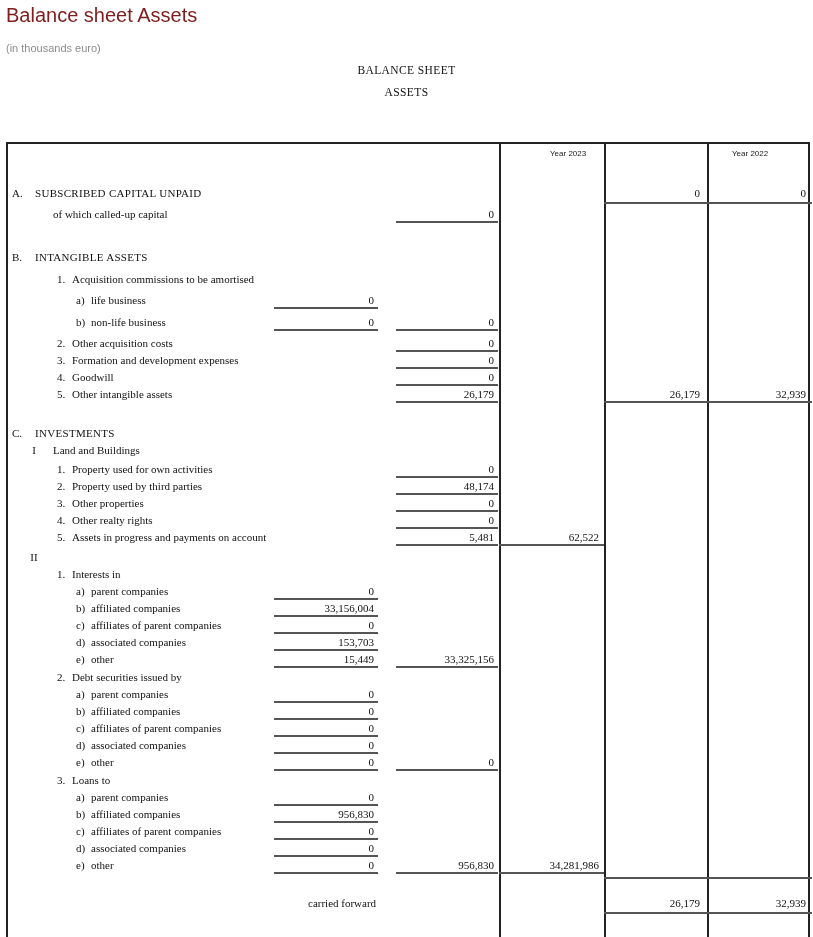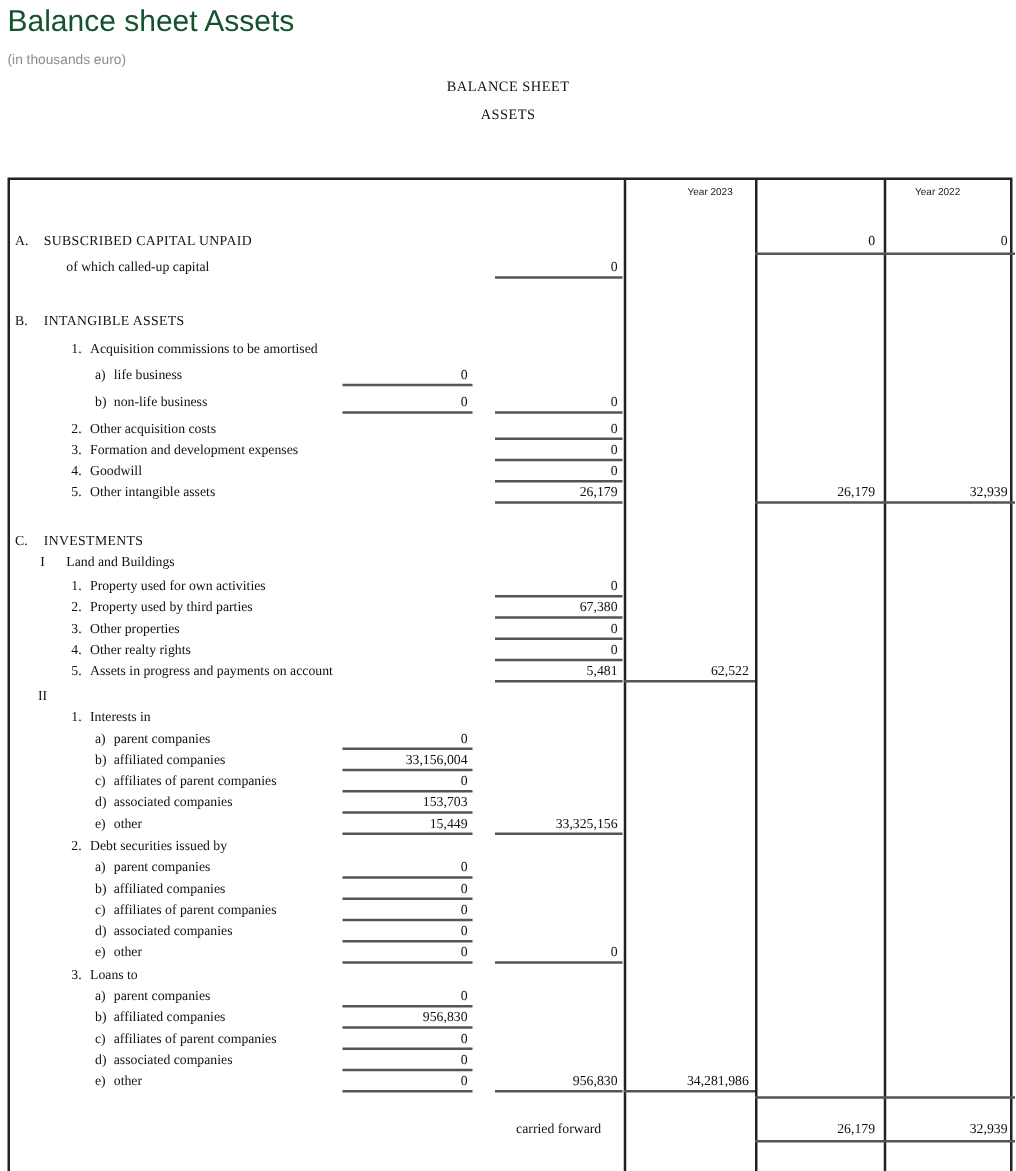--- a/index.html
+++ b/index.html
@@ -1,19 +1,19 @@
 <!DOCTYPE html>
 <html><head>
 <meta charset="utf-8">
 <style>
   html,body{margin:0;padding:0;background:#fff;}
   .page{position:relative;width:813px;height:937px;background:#fff;overflow:hidden;
         font-family:"Liberation Serif",serif;color:#111;}
   .doc-title{position:absolute;left:6px;top:4px;font-family:"Liberation Sans",sans-serif;
-             font-size:24px;font-weight:400;color:#14532d;}
+             font-size:20px;font-weight:400;color:#7f1d1d;}
   .doc-subtitle{position:absolute;left:6px;top:42px;font-family:"Liberation Sans",sans-serif;
                 font-size:11px;color:#8c8c8c;}
   .caption{position:absolute;left:0;width:813px;text-align:center;font-size:11.5px;
            letter-spacing:.4px;color:#111;}
   .cap1{top:64px;} .cap2{top:86px;}
 
   .sheet{position:absolute;left:6px;top:142px;width:804px;height:899px;
          border:2px solid #222;box-sizing:border-box;}
   .vline{position:absolute;top:0;bottom:0;width:2px;background:#222;}
   .vl1{left:491px;} .vl2{left:596px;} .vl3{left:699px;}
@@ -29,21 +29,21 @@
   .mr{left:14px;width:24px;text-align:center;}
   .t2{left:45px;}
   .m2{left:49px;} .t3{left:64px;}
   .m3{left:68px;} .t4{left:83px;}
   .v{text-align:right;}
   .c1{left:266px;width:100px;}
   .c2{left:390px;width:96px;}
   .c3{left:494px;width:97px;}
   .c4{left:600px;width:92px;}
   .c5{left:703px;width:95px;}
-  .cf{left:300px;width:173px;text-align:right;}
+  .cf{left:300px;width:173px;text-align:left;}
 
   .u{position:absolute;height:2px;background:#555;}
   .u1{left:266px;width:104px;}
   .u2{left:388px;width:102px;}
   .u3{left:491px;width:105px;}
   .u45{left:596px;width:208px;}
 </style>
 </head>
 <body>
 
@@ -137,21 +137,21 @@
     </div>
     <div class="ln" style="top:319px">
       <span class="m2">1.</span>
       <span class="t3">Property used for own activities</span>
       <span class="v c2">0</span>
     </div>
     <div class="u u2" style="top:332px"></div>
     <div class="ln" style="top:336px">
       <span class="m2">2.</span>
       <span class="t3">Property used by third parties</span>
-      <span class="v c2">67,380</span>
+      <span class="v c2">48,174</span>
     </div>
     <div class="u u2" style="top:349px"></div>
     <div class="ln" style="top:353px">
       <span class="m2">3.</span>
       <span class="t3">Other properties</span>
       <span class="v c2">0</span>
     </div>
     <div class="u u2" style="top:366px"></div>
     <div class="ln" style="top:370px">
       <span class="m2">4.</span>

